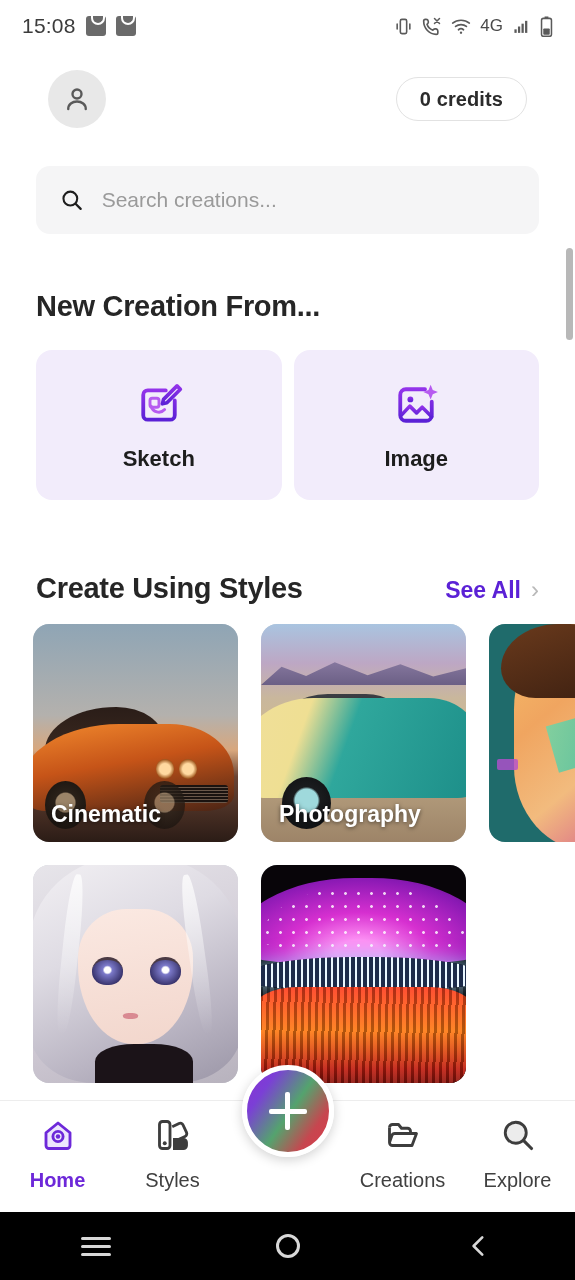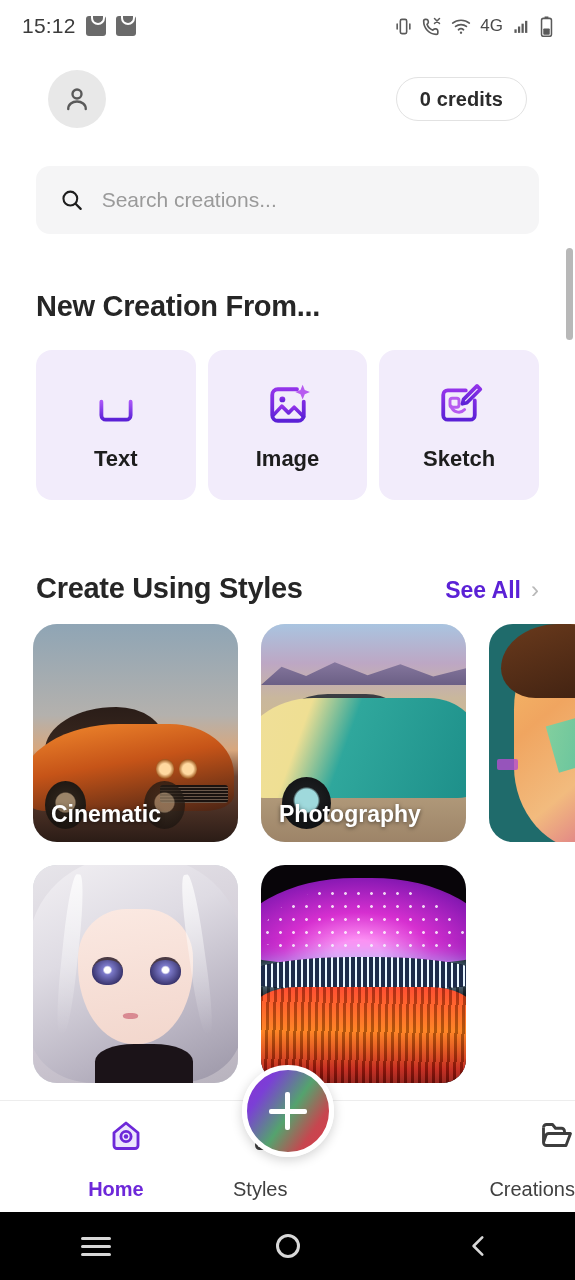--- a/index.html
+++ b/index.html
@@ -142,21 +142,21 @@
   #style-grid {
     position: absolute; top: 624px; left: 33px;
     width: 542px; height: 440px;
     display: grid;
     grid-template-columns: 205px 205px 205px;
     grid-template-rows: 218px 218px;
     gap: 23px 23px;
   }
   .style-card {
     position: relative;
-    border-radius: 24px;
+    border-radius: 16px;
     overflow: hidden;
     cursor: pointer;
     background: #cfd6dc;
     padding-left: 32px;
   }
   .style-card .art { position: absolute; inset: 0; }
   .style-name {
     position: absolute; left: 18px; bottom: 14px;
     color: #ffffff; font-size: 23px; font-weight: 700;
     text-shadow: 0 1px 4px rgba(0,0,0,.55);
@@ -386,21 +386,21 @@
     position: absolute; left: 0; bottom: 68px;
     width: 575px; height: 112px;
     background: #ffffff;
     border-top: 1px solid #ededed;
     display: flex; align-items: flex-start;
     padding-top: 16px;
   }
   .nav-item {
     flex: 1;
     display: flex; flex-direction: column;
-    align-items: flex-end; gap: 25px;
+    align-items: center; gap: 16px;
     cursor: pointer;
   }
   .nav-item.spacer { pointer-events: none; }
   .nav-label { font-size: 20px; color: #404040; font-weight: 400; }
   .nav-item.active .nav-label { color: #6d28d9; font-weight: 700; }
 
   #fab {
     position: absolute; left: 50%; top: -36px;
     transform: translateX(-50%);
     width: 92px; height: 92px;
@@ -439,21 +439,21 @@
     border-radius: 50%;
   }
 </style>
 </head>
 <body>
 
 <div id="phone">
 
   <div id="status-bar">
     <div id="status-left">
-      <span id="status-time">15:12</span>
+      <span id="status-time">15:08</span>
       <span class="sb-bag"></span>
       <span class="sb-bag"></span>
     </div>
     <div id="status-right">
       <svg class="sb-icon" width="19" height="19" viewBox="0 0 24 24">
         <rect x="8" y="3" width="8" height="18" rx="2" fill="none" stroke="#5a5a5a" stroke-width="2"></rect>
         <path d="M4 9v6M20 9v6" stroke="#5a5a5a" stroke-width="2" stroke-linecap="round"></path>
       </svg>
       <svg class="sb-icon" width="20" height="20" viewBox="0 0 24 24">
         <path d="M5 4c3 0 3 4 2 5l-1 1c1 3 4 6 7 7l1-1c1-1 5-1 5 2v2c0 1-1 2-2 2C9 22 2 15 2 6c0-1 1-2 2-2z" fill="none" stroke="#5a5a5a" stroke-width="2" stroke-linejoin="round"></path>
@@ -495,67 +495,52 @@
       <circle cx="10.5" cy="10.5" r="7" fill="none" stroke="#1e1e1e" stroke-width="2.1"></circle>
       <path d="M15.8 15.8L21 21" stroke="#1e1e1e" stroke-width="2.3" stroke-linecap="round"></path>
     </svg>
     <input id="search-input" type="text" placeholder="Search creations..." style="">
   </div>
 
   <div class="section-title" id="new-creation-title">New Creation From...</div>
 
   <div id="creation-row">
 
+
     <div class="creation-card">
       <svg width="54" height="54" viewBox="0 0 48 48">
         <defs>
-          <linearGradient id="gText" x1="0" y1="0" x2="0" y2="1">
-            <stop offset="0" stop-color="#a855f7"></stop>
+          <linearGradient id="gSk" x1="0" y1="0" x2="0" y2="1">
+            <stop offset="0" stop-color="#9333ea"></stop>
               <stop offset="1" stop-color="#5b21d6"></stop>
           </linearGradient>
         </defs>
-        <path d="M15 11h18" stroke="url(#gText)" stroke-width="3.4" stroke-linecap="round"></path>
-        <path d="M24 11v21" stroke="url(#gText)" stroke-width="3.4" stroke-linecap="round"></path>
-        <path d="M19 32h10" stroke="url(#gText)" stroke-width="3.4" stroke-linecap="round"></path>
-        <path d="M11 21v12a4 4 0 0 0 4 4h18a4 4 0 0 0 4-4V21" fill="none" stroke="url(#gText)" stroke-width="3.4" stroke-linecap="round"></path>
-      </svg>
-      <span class="creation-label">Text</span>
+        <path d="M30 11H14a4 4 0 0 0-4 4v18a4 4 0 0 0 4 4h20a4 4 0 0 0 4-4V20" fill="none" stroke="url(#gSk)" stroke-width="3.4" stroke-linecap="round"></path>
+        <rect x="16" y="18" width="8" height="8" rx="2" fill="none" stroke="#b75bf0" stroke-width="2.6"></rect>
+        <path d="M17 25a7 7 0 0 0 12 3" fill="none" stroke="#b75bf0" stroke-width="2.6" stroke-linecap="round"></path>
+        <path d="M40 7l3 3-12 12-4 1 1-4z" fill="none" stroke="url(#gSk)" stroke-width="3.2" stroke-linejoin="round"></path>
+      </svg>
+      <span class="creation-label">Sketch</span>
     </div>
 
     <div class="creation-card">
       <svg width="54" height="54" viewBox="0 0 48 48">
         <defs>
           <linearGradient id="gImg" x1="0" y1="0" x2="0" y2="1">
             <stop offset="0" stop-color="#9333ea"></stop>
               <stop offset="1" stop-color="#5b21d6"></stop>
           </linearGradient>
         </defs>
         <path d="M32 10H15a5 5 0 0 0-5 5v18a5 5 0 0 0 5 5h18a5 5 0 0 0 5-5V21" fill="none" stroke="url(#gImg)" stroke-width="3.4" stroke-linecap="round"></path>
         <circle cx="19" cy="19" r="2.6" fill="url(#gImg)"></circle>
         <path d="M11 33l7.5-8 6 6 5-5 8.5 8.5" fill="none" stroke="url(#gImg)" stroke-width="3.2" stroke-linejoin="round" stroke-linecap="round"></path>
         <path d="M37 6l1.9 4.6L43.5 12.5 38.9 14.4 37 19l-1.9-4.6L30.5 12.5l4.6-1.9z" fill="#b75bf0"></path>
       </svg>
       <span class="creation-label">Image</span>
     </div>
-
-    <div class="creation-card">
-      <svg width="54" height="54" viewBox="0 0 48 48">
-        <defs>
-          <linearGradient id="gSk" x1="0" y1="0" x2="0" y2="1">
-            <stop offset="0" stop-color="#9333ea"></stop>
-              <stop offset="1" stop-color="#5b21d6"></stop>
-          </linearGradient>
-        </defs>
-        <path d="M30 11H14a4 4 0 0 0-4 4v18a4 4 0 0 0 4 4h20a4 4 0 0 0 4-4V20" fill="none" stroke="url(#gSk)" stroke-width="3.4" stroke-linecap="round"></path>
-        <rect x="16" y="18" width="8" height="8" rx="2" fill="none" stroke="#b75bf0" stroke-width="2.6"></rect>
-        <path d="M17 25a7 7 0 0 0 12 3" fill="none" stroke="#b75bf0" stroke-width="2.6" stroke-linecap="round"></path>
-        <path d="M40 7l3 3-12 12-4 1 1-4z" fill="none" stroke="url(#gSk)" stroke-width="3.2" stroke-linejoin="round"></path>
-      </svg>
-      <span class="creation-label">Sketch</span>
-    </div>
   </div>
 
   <div id="styles-header">
     <span class="section-title">Create Using Styles</span>
     <span id="see-all">
       <span id="see-all-label">See All</span>
       <span id="chevron-right">›</span>
     </span>
   </div>
 
@@ -654,20 +639,27 @@
     </div>
 
     <div class="nav-item">
       <svg width="36" height="36" viewBox="0 0 24 24">
         <path d="M3 7a2 2 0 0 1 2-2h4l2 2.5h4a2 2 0 0 1 2 2V11" fill="none" stroke="#3d3d3d" stroke-width="1.9" stroke-linejoin="round"></path>
         <path d="M3 7v10a2 2 0 0 0 2 2h13l3-8H6.5a2 2 0 0 0-1.9 1.4L3 17" fill="none" stroke="#3d3d3d" stroke-width="1.9" stroke-linejoin="round"></path>
       </svg>
       <span class="nav-label">Creations</span>
     </div>
 
+    <div class="nav-item">
+      <svg width="36" height="36" viewBox="0 0 24 24">
+        <circle cx="10.5" cy="10.5" r="7" fill="#ececec" stroke="#3d3d3d" stroke-width="1.9"></circle>
+        <path d="M15.6 15.6L21 21" stroke="#3d3d3d" stroke-width="2.1" stroke-linecap="round"></path>
+      </svg>
+      <span class="nav-label">Explore</span>
+    </div>
   </div>
 
   <div id="android-nav">
     <div class="and-btn">
       <span class="and-lines">
         <span></span>
           <span></span>
           <span></span>
       </span>
     </div>

